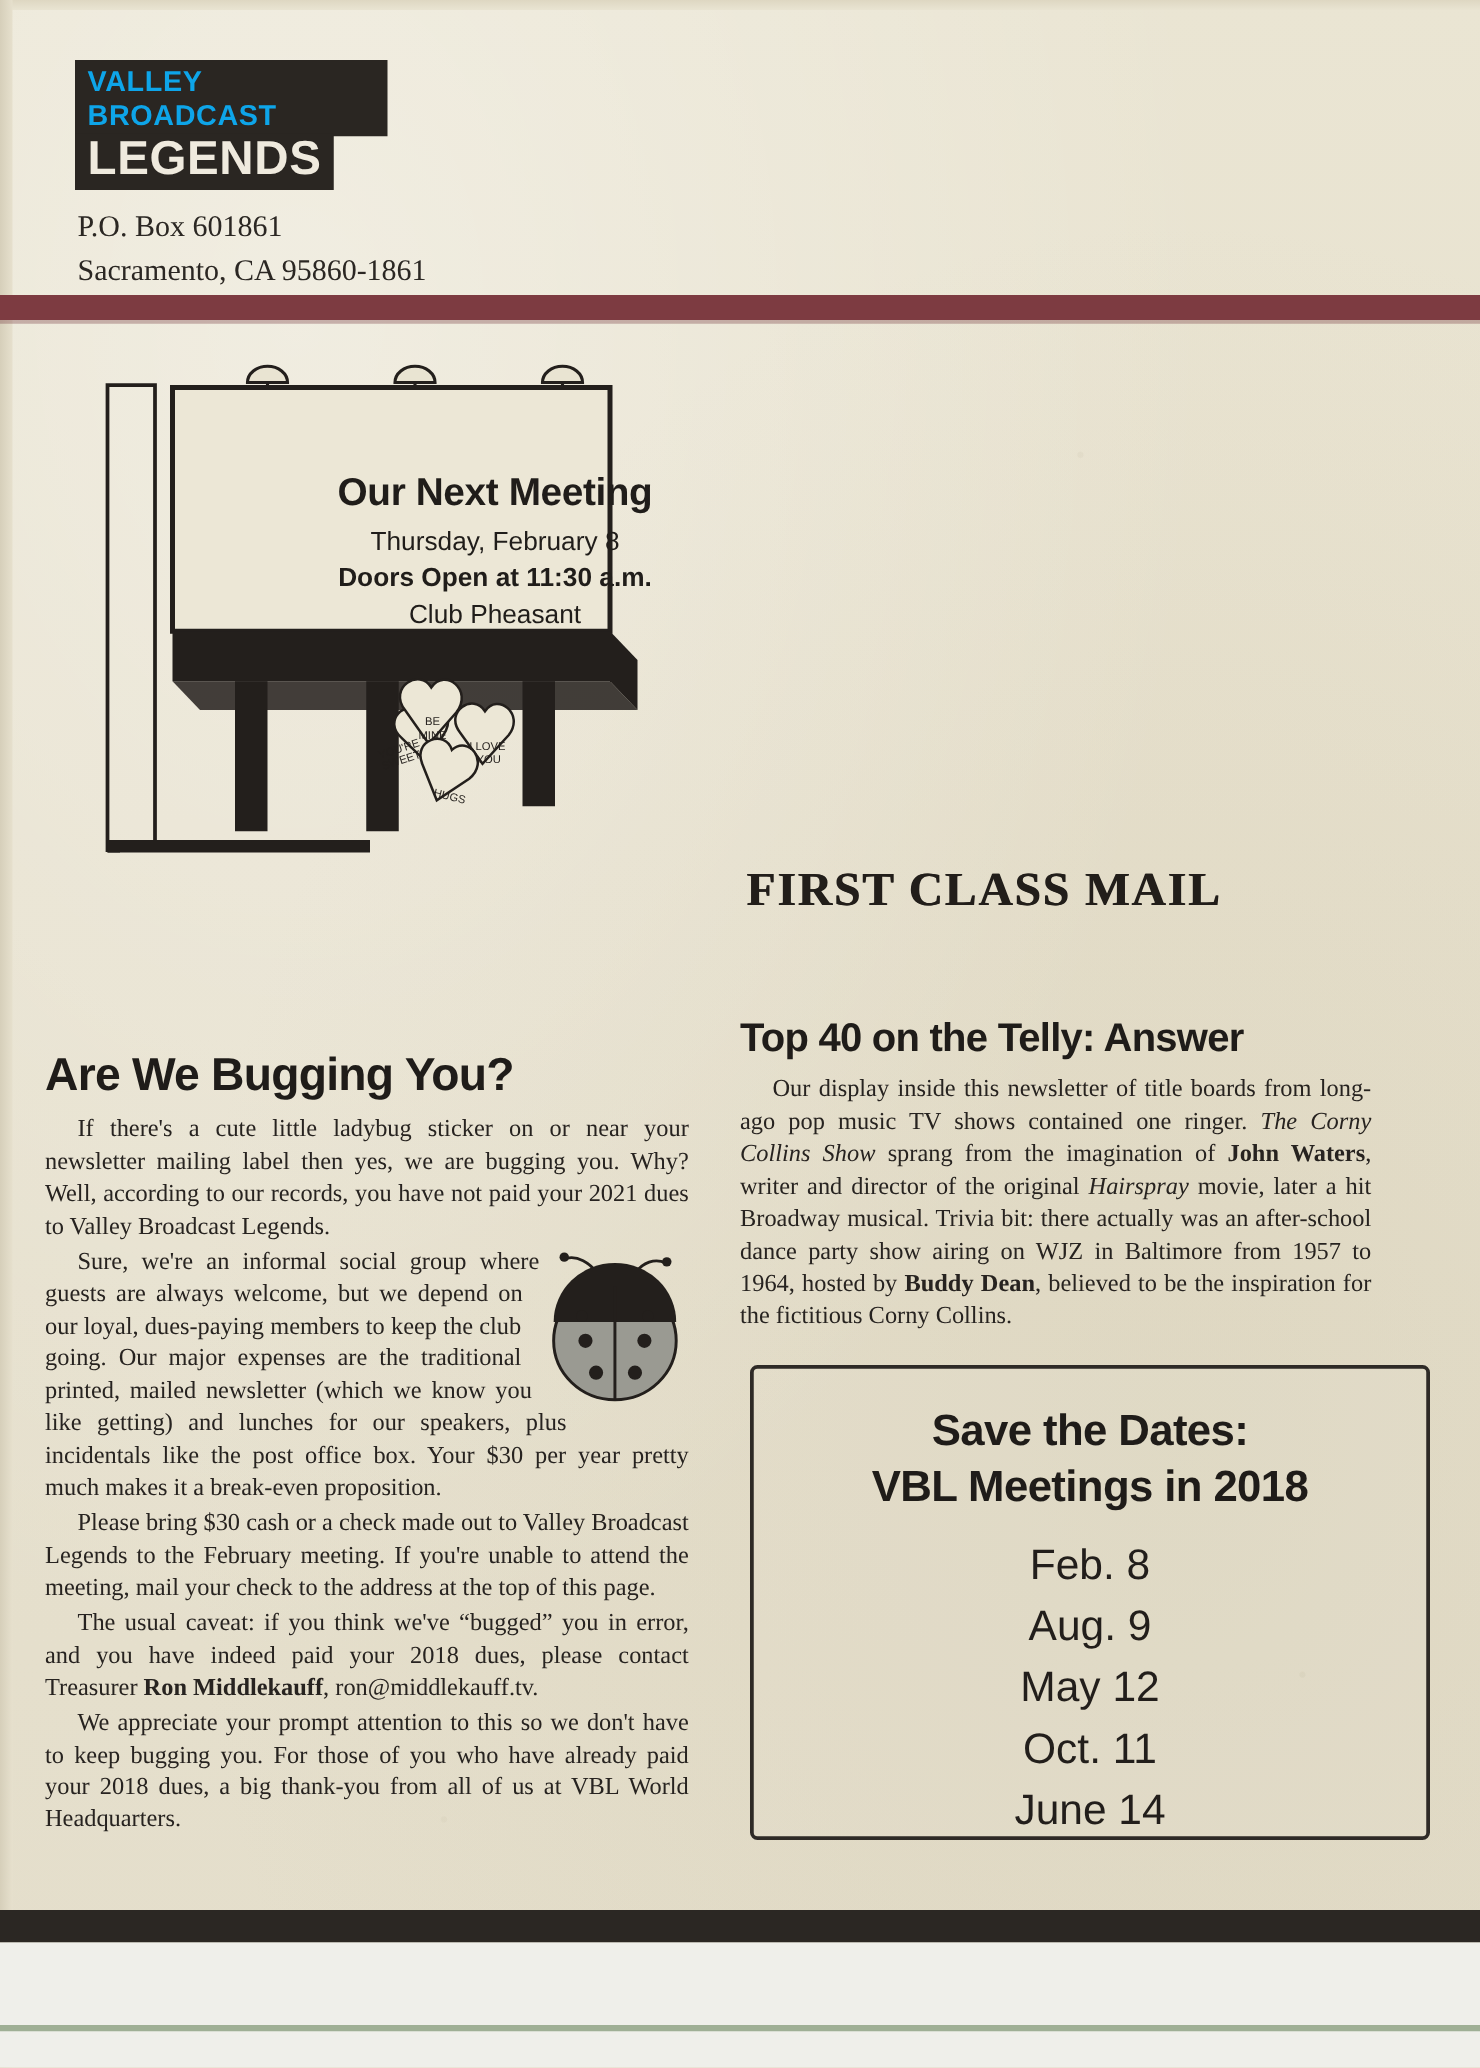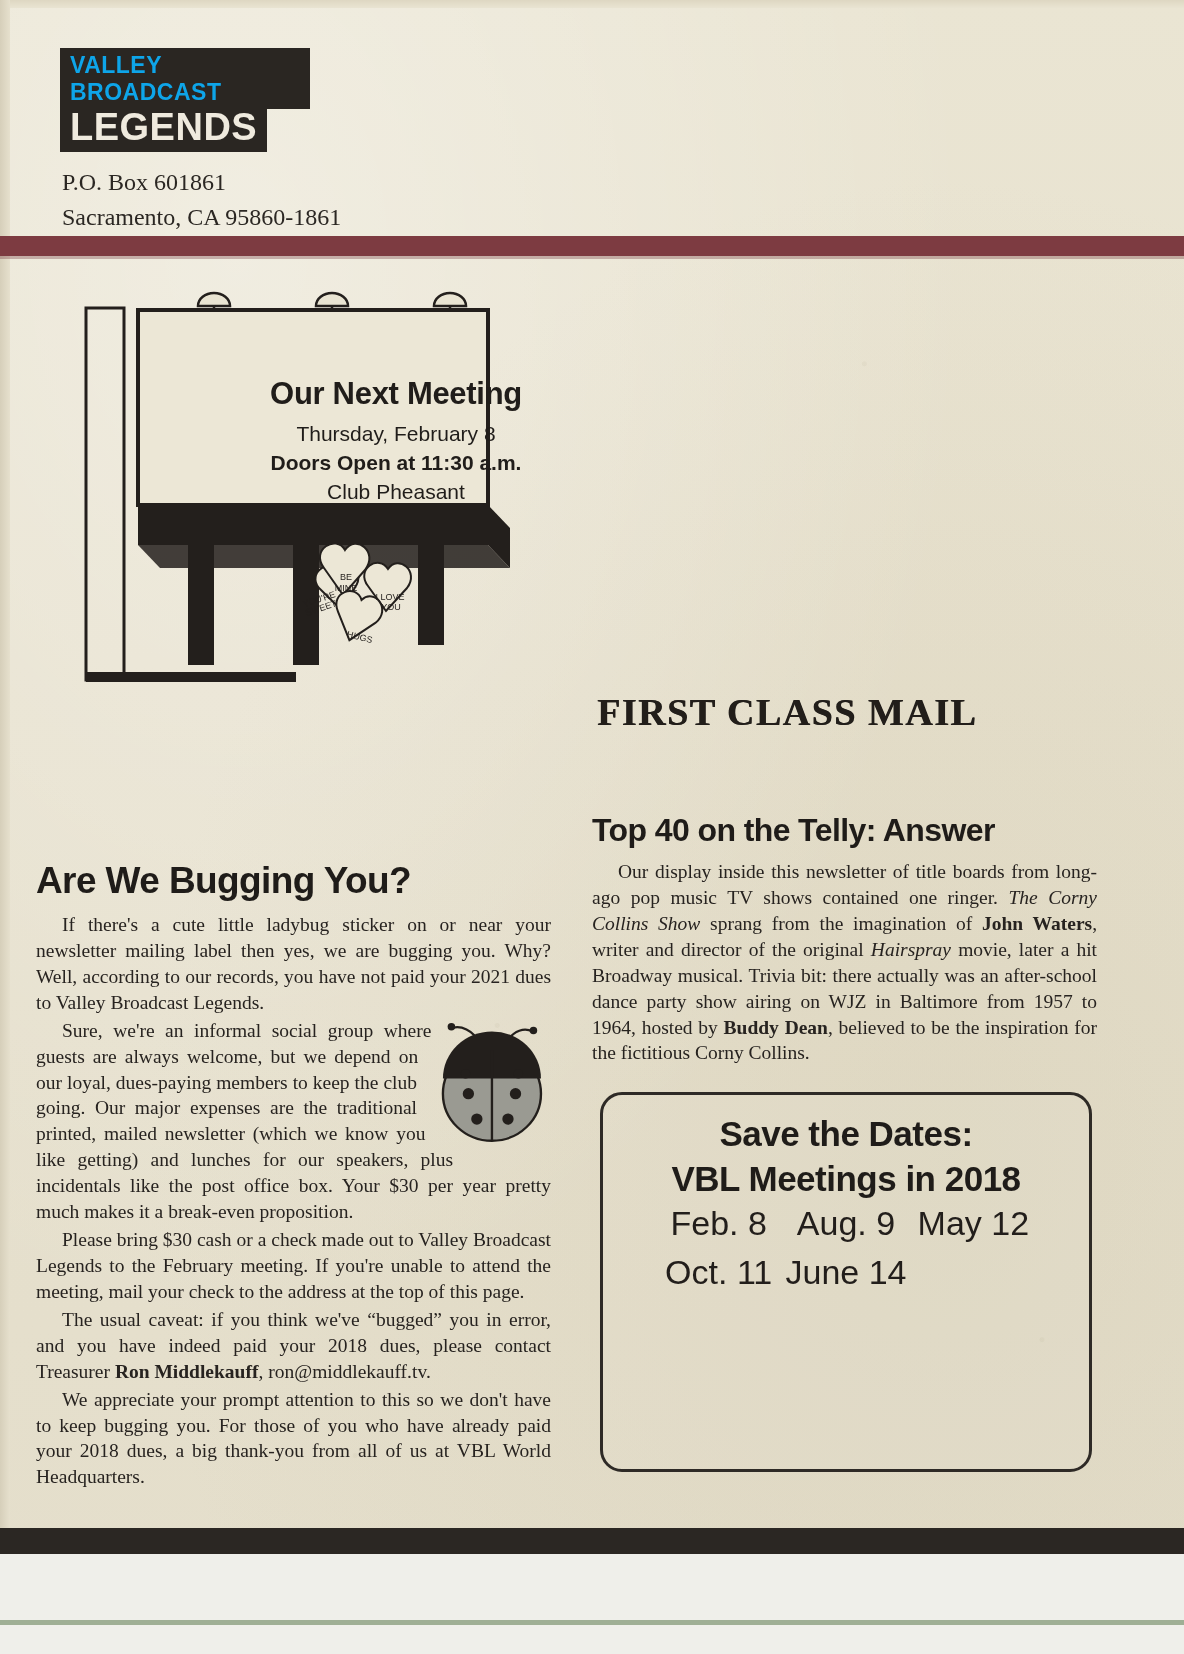--- a/index.html
+++ b/index.html
@@ -148,21 +148,21 @@
     font-size: 38px;
     letter-spacing: 1.5px;
     color: #221e1a;
     text-shadow: 0.6px 0 0 #221e1a;
   }
 
   
   .col-left {
     position: absolute;
     left: 36px;
-    top: 860px;
+    top: 839px;
     width: 515px;
   }
   .col-right {
     position: absolute;
     left: 592px;
     top: 812px;
     width: 505px;
   }
   h2.headline {
     font-family: "Liberation Sans", sans-serif;
@@ -194,41 +194,41 @@
     height: 132px;
     margin: 4px -6px 2px 8px;
     shape-outside: circle(50%);
   }
 
   
   .dates-box {
     position: absolute;
     left: 600px;
     top: 1092px;
-    width: 492px;
+    width: 544px;
     height: 380px;
     border: 3px solid #2e2a26;
-    border-radius: 22px;
+    border-radius: 6px;
     background: rgba(255,255,255,0.05);
     box-sizing: border-box;
-    padding-top: 17px;
+    padding-top: 28px;
   }
   .dates-title {
     font-family: "Liberation Sans", sans-serif;
     font-size: 35px;
     font-weight: bold;
     text-align: center;
     line-height: 1.28;
     color: #1f1c19;
     letter-spacing: -0.5px;
   }
   .dates-grid {
-    margin-top: 0;
+    margin-top: 18px;
     display: grid;
-    grid-template-columns: 1fr 1fr 1fr;
+    grid-template-columns: 1fr;
     row-gap: 6px;
     font-family: "Liberation Sans", sans-serif;
     font-size: 34px;
     color: #221e1b;
     text-align: center;
     padding: 0 52px;
   }
   .dates-grid div { padding: 2px 0; }
 
   

